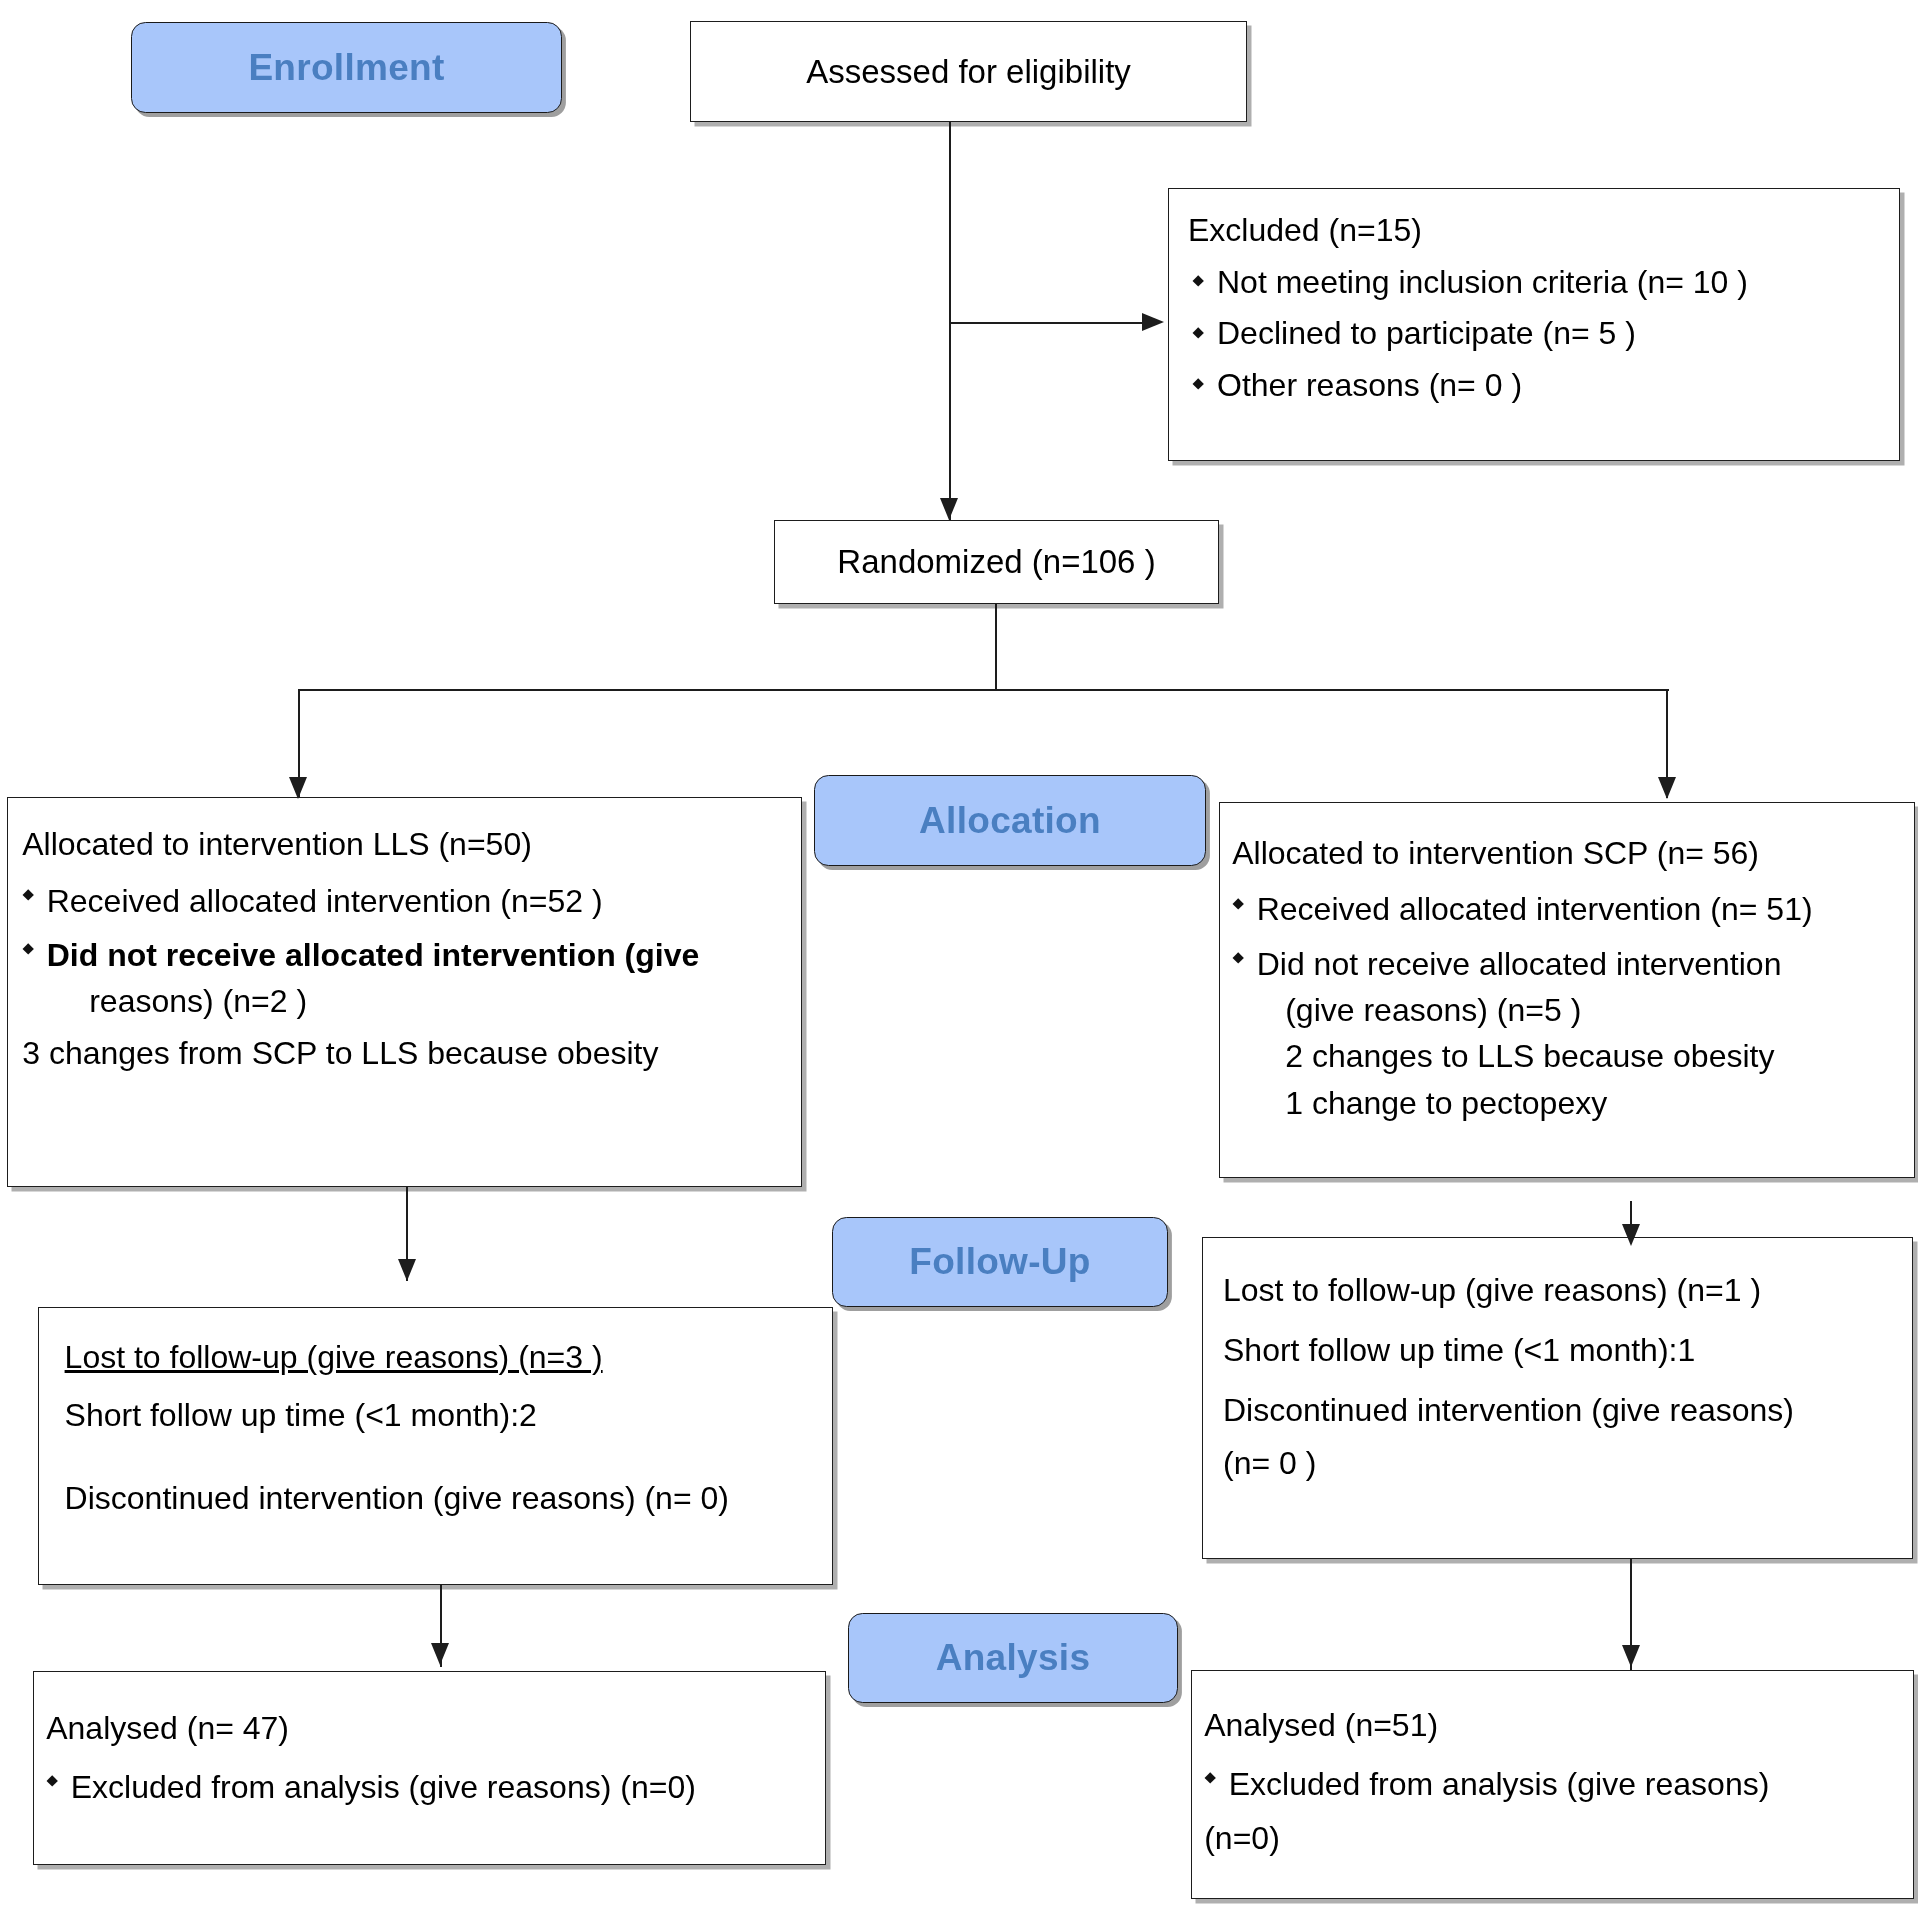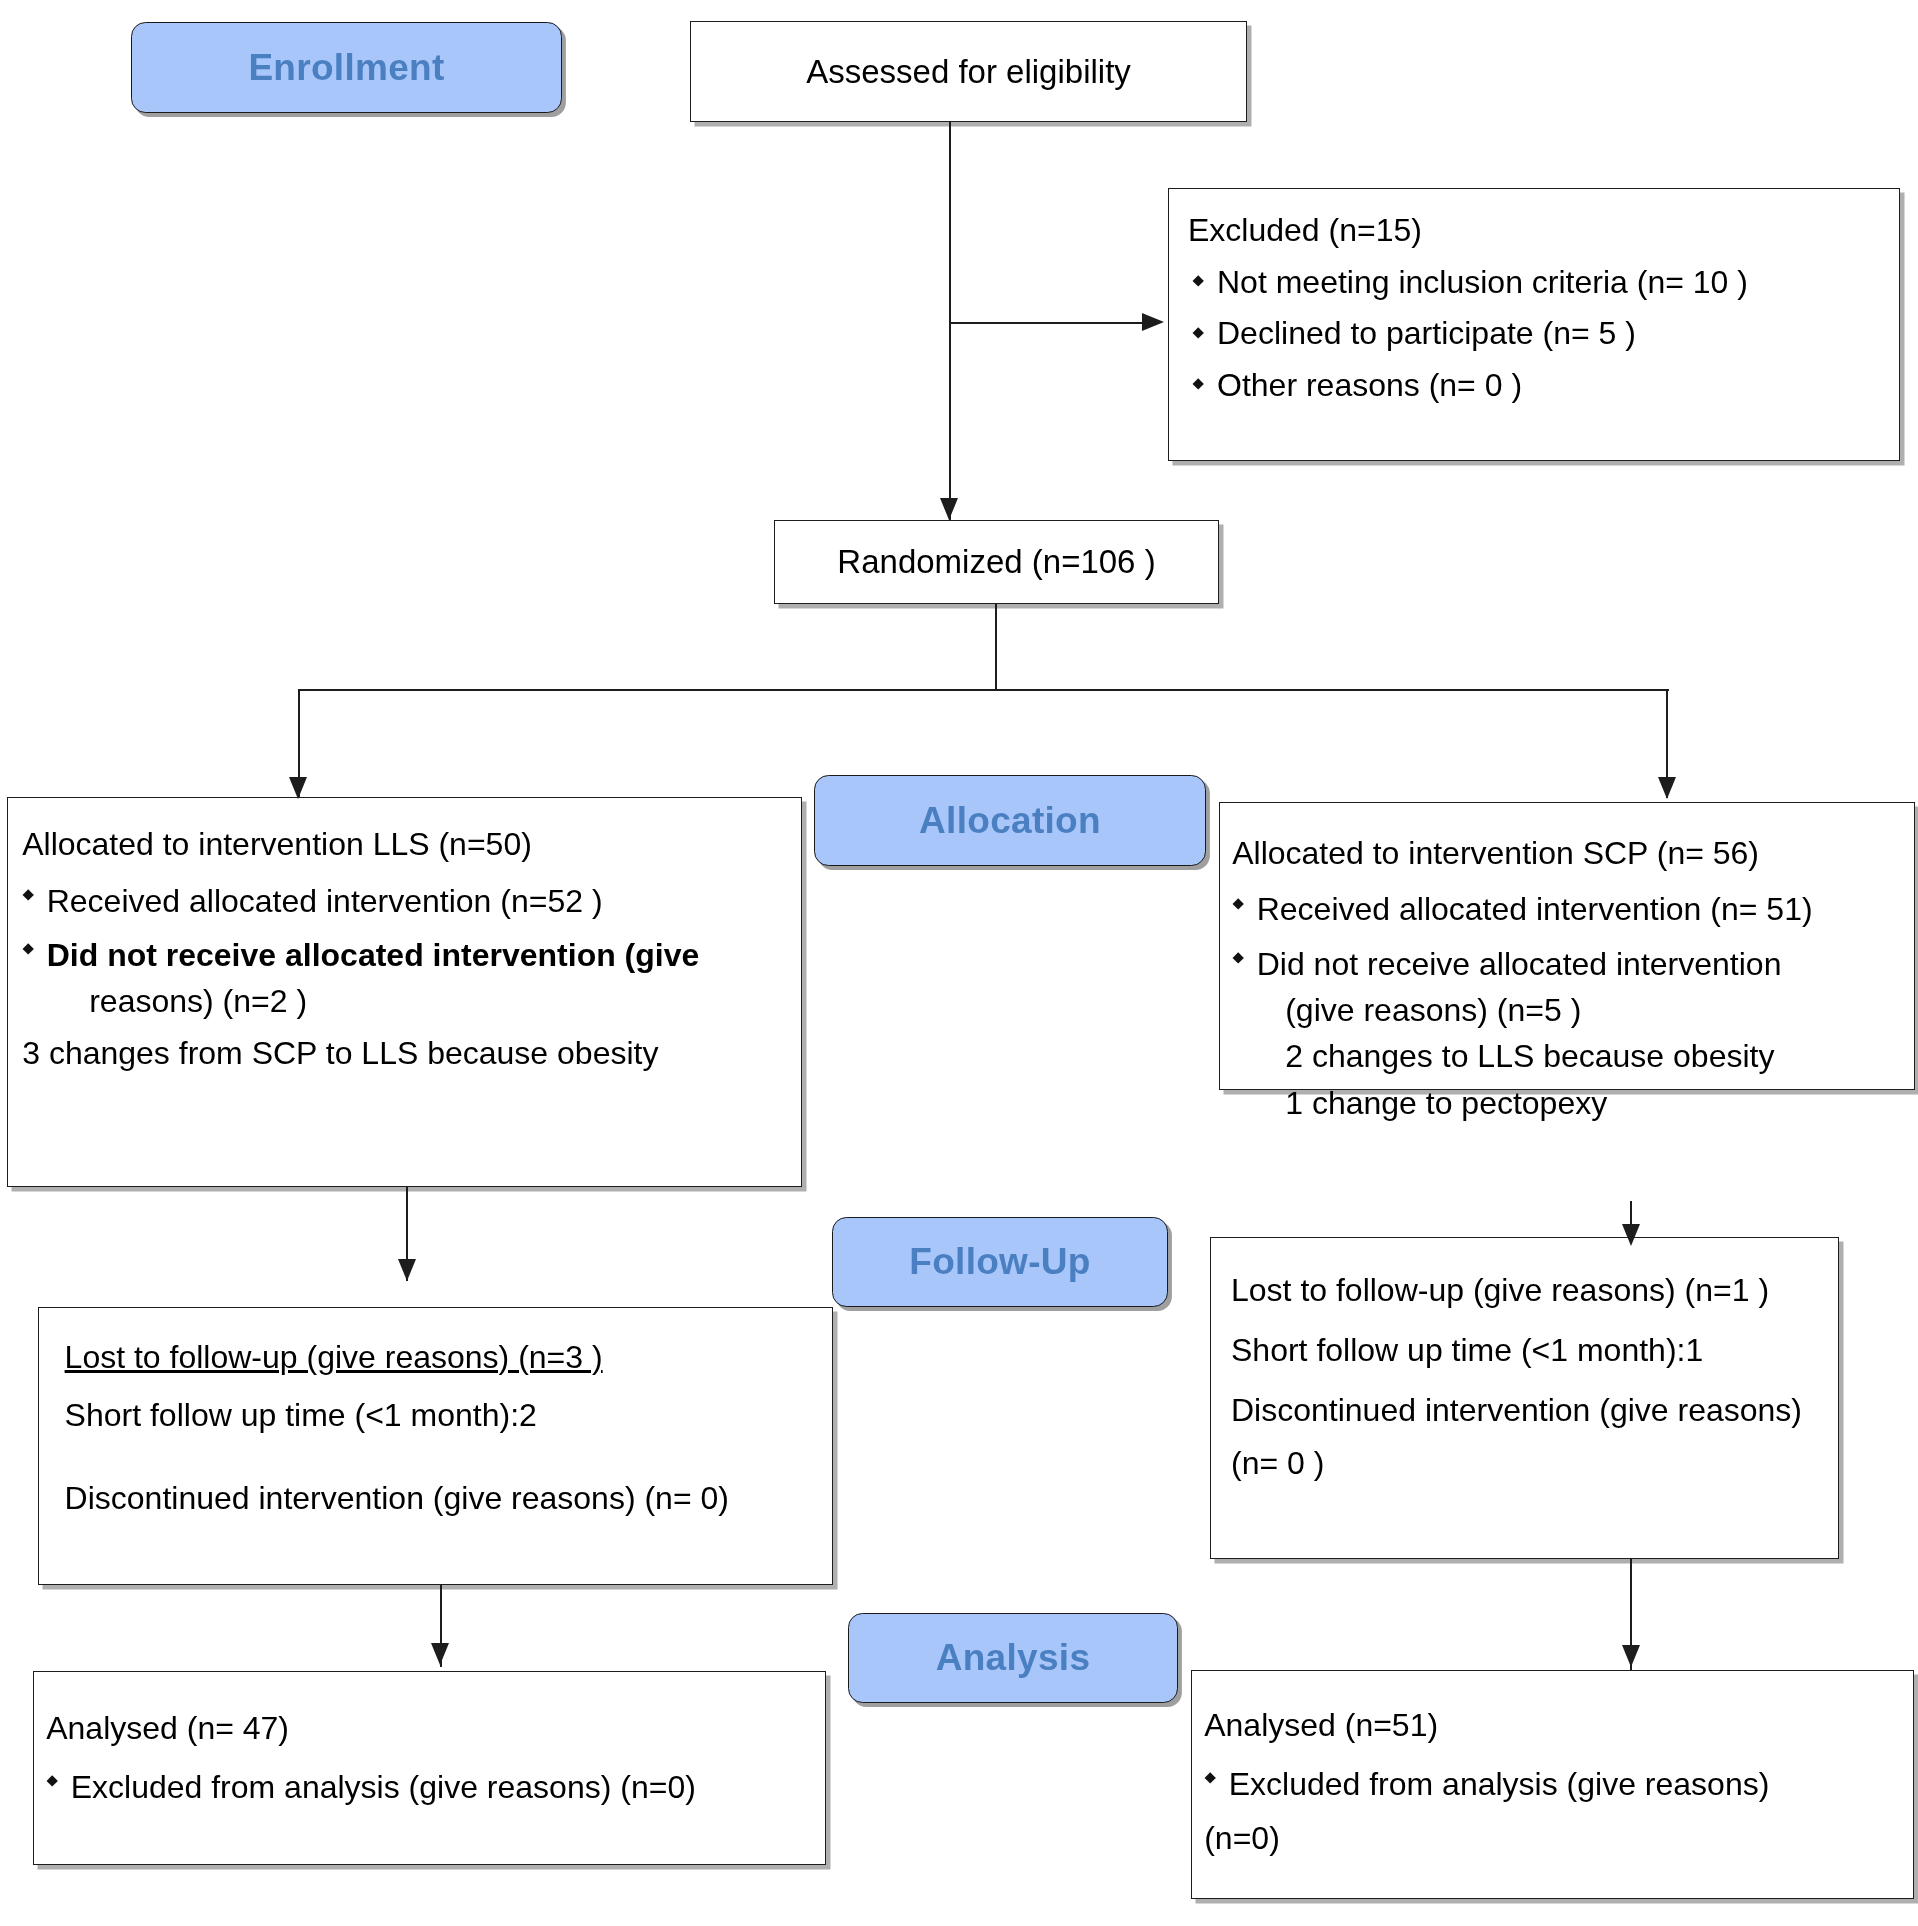--- a/index.html
+++ b/index.html
@@ -119,21 +119,21 @@
       </li>
       <li class="just" style="padding-left:24.5px;font-weight:bold;">
         <span class="bul" style="left:2.2px;"></span>
         <span>Did not receive allocated intervention (give</span>
       </li>
     </ul>
     <div style="padding-left:67px;margin-bottom:5.6px;">reasons) (n=2 )</div>
     <div class="box-text">3 changes from SCP to LLS because obesity</div>
   </div>
 
-  <div class="flow-box" style="left:1219px;top:802px;width:696px;height:288px;font-size:32px;padding:27px 12.2px 0 12.2px;line-height:1.45;">
+  <div class="flow-box" style="left:1219px;top:802px;width:696px;height:376px;font-size:32px;padding:27px 12.2px 0 12.2px;line-height:1.45;">
     <div class="box-text" style="margin-bottom:10px;">Allocated to intervention SCP (n= 56)</div>
     <ul class="bullets">
       <li style="padding-left:24.5px;margin-bottom:7.8px;">
         <span class="bul" style="left:2.2px;"></span>
         <span>Received allocated intervention (n= 51)</span>
       </li>
       <li class="just" style="padding-left:24.5px;">
         <span class="bul" style="left:2.2px;"></span>
         <span>Did not receive allocated intervention</span>
       </li>
@@ -153,21 +153,21 @@
     <span>Follow-Up</span>
   </div>
 
   <div class="flow-box" style="left:38px;top:1307px;width:795px;height:278px;font-size:32px;padding:24.5px 14.5px 0 25.6px;line-height:1.5;">
     <div class="box-text" style="margin-bottom:10px;text-decoration:underline;">Lost to follow-up (give reasons) (n=3 )</div>
     <div class="box-text">Short follow up time (&lt;1 month):2</div>
     <div class="gapline" style="height:35px;"></div>
     <div class="box-text">Discontinued intervention (give reasons) (n= 0)</div>
   </div>
 
-  <div class="flow-box" style="left:1202px;top:1237px;width:629px;height:322px;font-size:32px;padding:28px 9px 0 20px;line-height:1.5;margin-left:8px;">
+  <div class="flow-box" style="left:1202px;top:1237px;width:711px;height:322px;font-size:32px;padding:28px 9px 0 20px;line-height:1.5;">
     <div class="box-text" style="margin-bottom:12.2px;">Lost to follow-up (give reasons) (n=1 )</div>
     <div class="box-text" style="margin-bottom:12.2px;">Short follow up time (&lt;1 month):1</div>
     <div class="box-text just" style="margin-bottom:4.5px;">Discontinued intervention (give reasons)</div>
     <div class="box-text">(n= 0 )</div>
   </div>
 
   <div class="line-v" style="left:440px;top:1585px;height:82px;"></div>
   <div class="arrow-down" style="left:431px;top:1643px;"></div>
 
   <div class="line-v" style="left:1630px;top:1559px;height:111px;"></div>

